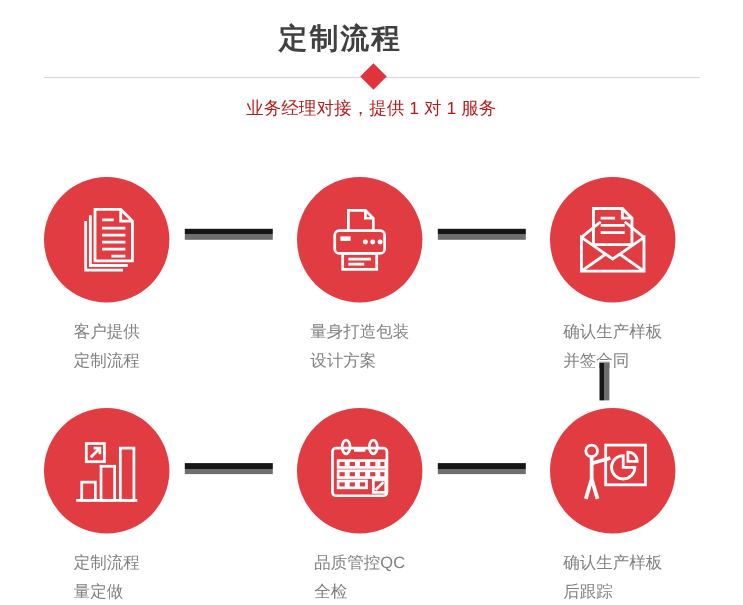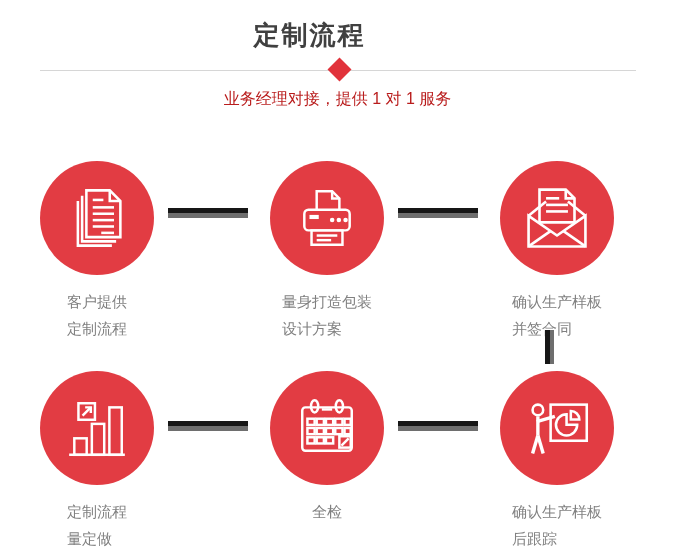--- a/index.html
+++ b/index.html
@@ -192,20 +192,21 @@
           <rect x="13" y="41" width="7" height="6"></rect>
           <rect x="22" y="41" width="7" height="6"></rect>
           <rect x="31" y="41" width="7" height="6"></rect>
           <rect x="44" y="40" width="11" height="11" fill="#e23c43"></rect>
           <path d="M46,49 L53,42"></path>
         </svg>
       </span>
     </div>
     <div class="caption">
       <span class="cap-inner">
+        <div>品质管控QC</div>
         <div>全检</div>
       </span>
     </div>
   </div>
 
   <div class="step" style="left:490px;top:371px">
     <div class="circle">
       <span>
         <svg width="68" height="68" viewBox="0 0 64 64" fill="none" stroke="#ffffff" stroke-width="2.4">
           <rect x="26" y="10" width="34" height="34"></rect>

